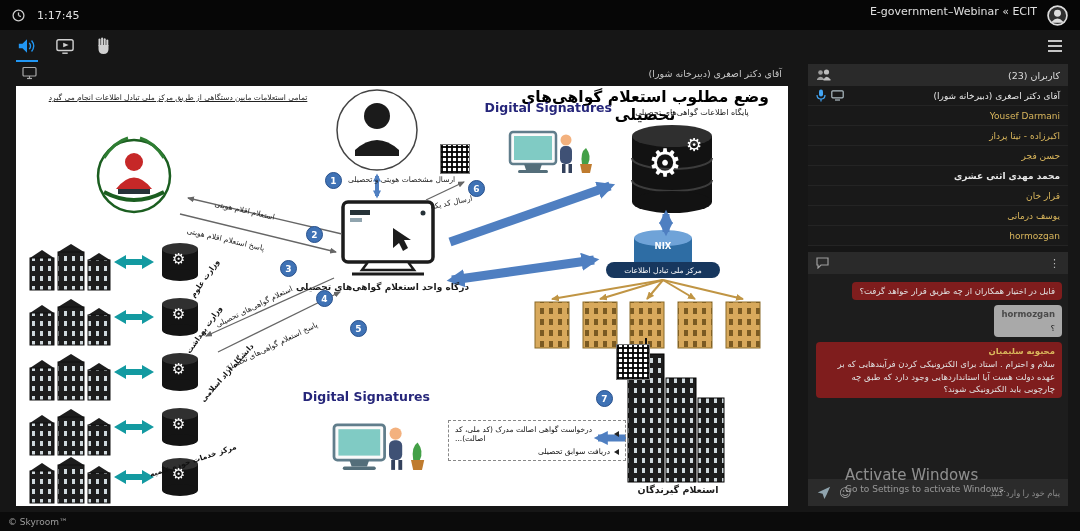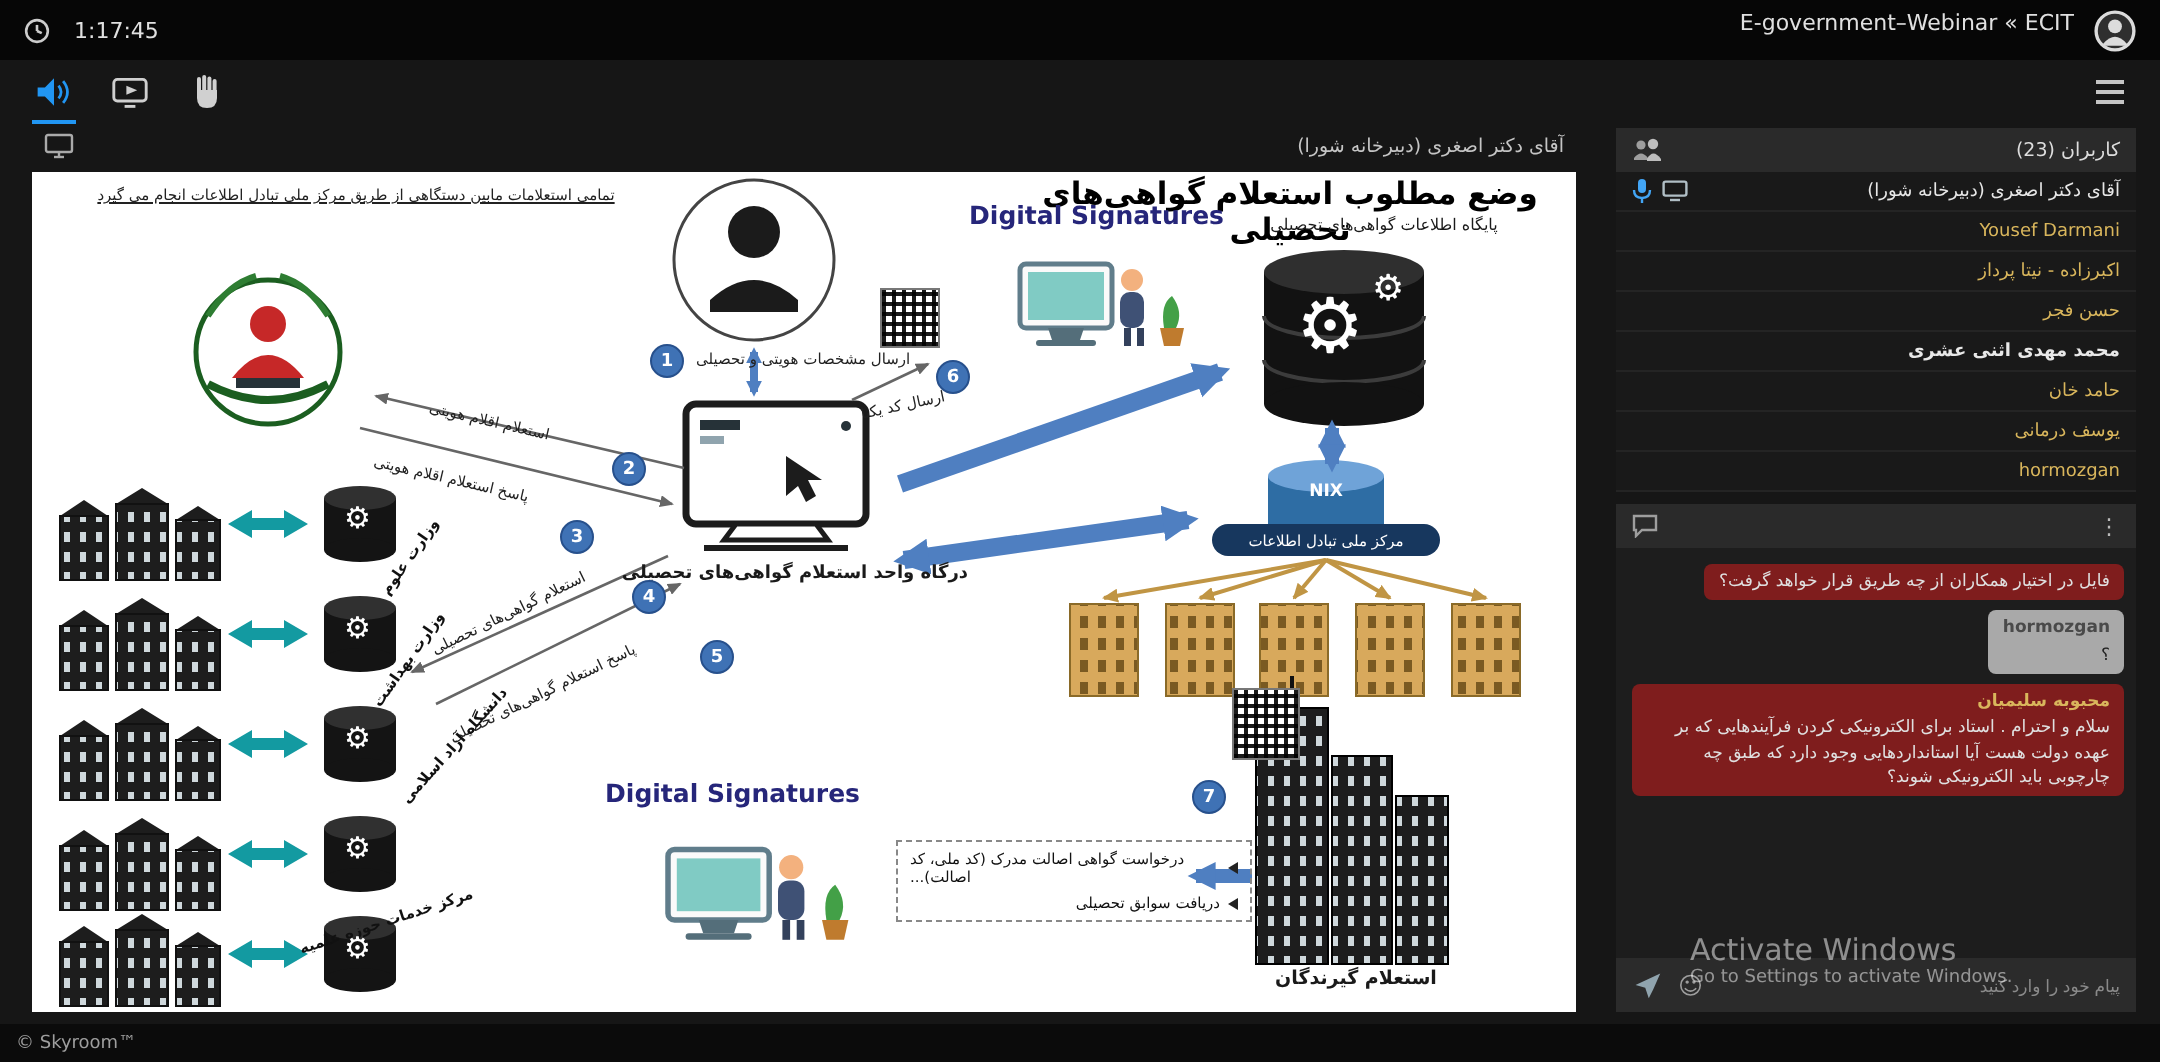--- a/index.html
+++ b/index.html
@@ -24,21 +24,21 @@
   
   .share-header{position:absolute;left:16px;top:62px;width:772px;height:22px;display:flex;
                 align-items:center;justify-content:space-between;padding:0 6px;color:#c5c5c5;font-size:9.5px}
   .slide{position:absolute;left:16px;top:86px;width:772px;height:420px;background:#ffffff;color:#1a1a1a;overflow:hidden}
   .slide svg.diagram{position:absolute;left:0;top:0}
   .abs{position:absolute}
   .sl-title{right:8px;top:2px;width:270px;font-size:15.5px;font-weight:bold;color:#000;text-align:center;direction:rtl}
   .sl-note{left:22px;top:7px;width:280px;font-size:7.5px;color:#222;text-align:center;text-decoration:underline;direction:rtl}
   .ds{font-weight:bold;color:#26267a;font-size:12.5px;text-align:right}
   .db-label{left:592px;top:22px;width:168px;font-size:8px;text-align:center;direction:rtl}
-  .portal-label{left:280px;top:196px;width:188px;font-size:9px;font-weight:bold;text-align:right;direction:rtl}
+  .portal-label{left:280px;top:196px;width:188px;font-size:9px;font-weight:bold;text-align:left;direction:rtl}
   .nix-text{left:629px;top:155px;width:36px;text-align:center;color:#fff;font-weight:bold;font-size:8.5px}
   .nix-bar{left:590px;top:176px;width:114px;height:16px;background:#17375e;border-radius:8px;color:#fff;
            font-size:7.5px;display:flex;align-items:center;justify-content:center;direction:rtl}
   .req-label{left:610px;top:398px;width:104px;text-align:center;font-size:9.5px;font-weight:bold;direction:rtl}
   .req-box{left:432px;top:334px;width:178px;border:1px dashed #888;padding:4px 6px;display:flex;flex-direction:column;gap:4px}
   .req-line{display:flex;align-items:center;gap:4px;font-size:7.5px;direction:rtl;text-align:left;color:#111}
   .tri{width:0;height:0;border-top:3px solid transparent;border-bottom:3px solid transparent;border-right:5px solid #222}
   .step{width:17px;height:17px;border-radius:50%;background:#3f72b5;border:1px solid #27508c;color:#fff;
         font-size:9px;font-weight:bold;display:flex;align-items:center;justify-content:center}
   .stl{font-size:7.5px;color:#222;direction:rtl;white-space:nowrap}
@@ -387,21 +387,21 @@
     <div class="user-row">
       <span class="u-icons"></span>
       <span class="u-name gold">حسن فجر</span>
     </div>
     <div class="user-row">
       <span class="u-icons"></span>
       <span class="u-name bold">محمد مهدی اثنی عشری</span>
     </div>
     <div class="user-row">
       <span class="u-icons"></span>
-      <span class="u-name gold">حامد خان</span>
+      <span class="u-name gold">قرار خان</span>
     </div>
     <div class="user-row">
       <span class="u-icons"></span>
       <span class="u-name gold">یوسف درمانی</span>
     </div>
     <div class="user-row">
       <span class="u-icons"></span>
       <span class="u-name gold">hormozgan</span>
     </div>
   </div>

